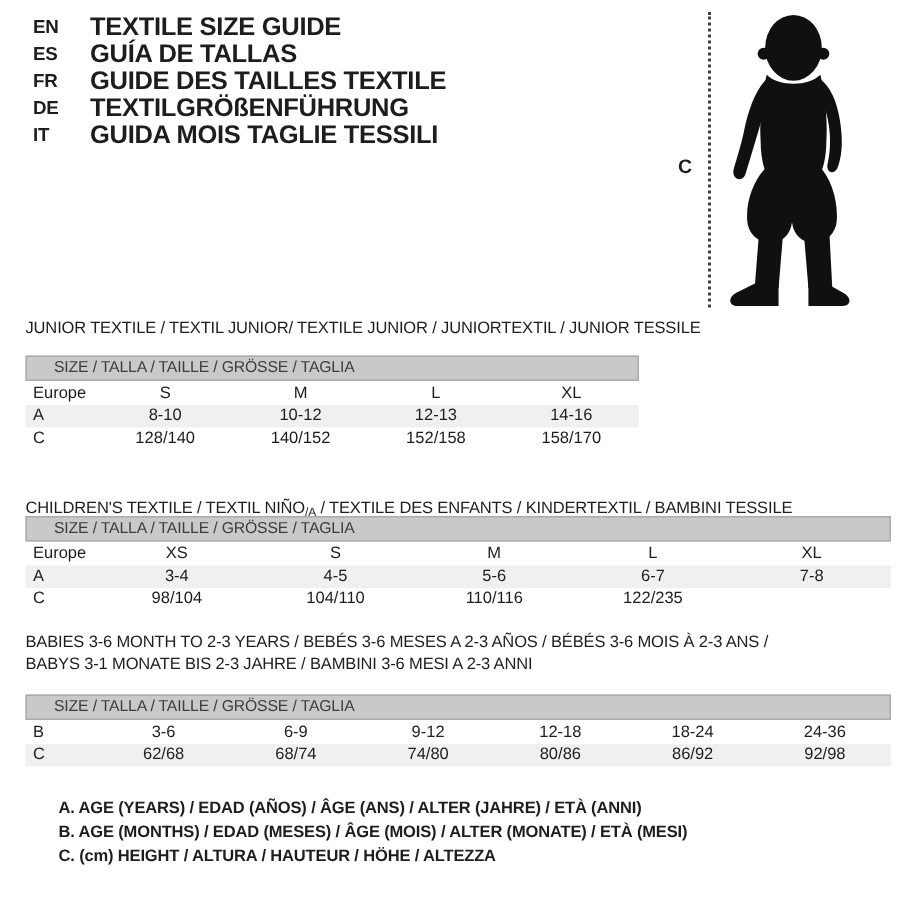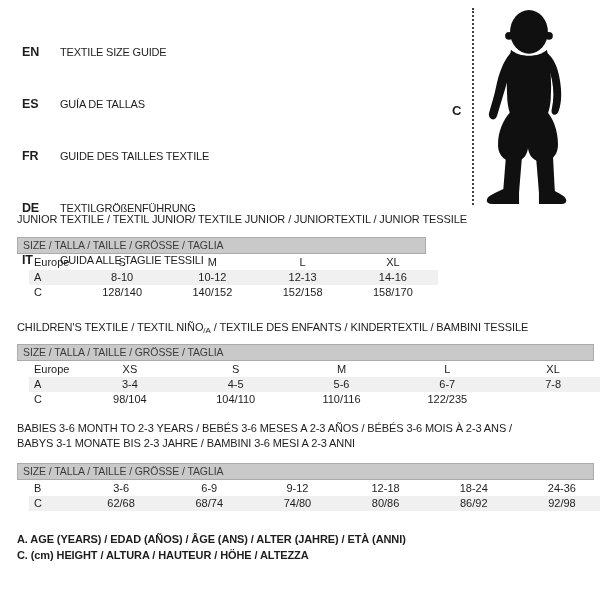--- a/index.html
+++ b/index.html
@@ -2,55 +2,55 @@
 <html><head>
 <meta charset="utf-8">
 <style>
   html,body{margin:0;padding:0;}
   body{width:600px;height:600px;background:#ffffff;color:#1d1d1d;
        font-family:"Liberation Sans", sans-serif;-webkit-font-smoothing:antialiased;}
   .page{position:relative;width:600px;height:600px;background:#fff;overflow:hidden;}
 
   
   .lang-block{position:absolute;left:22px;top:9px;}
-  .lang-row{display:flex;height:18px;align-items:center;margin-top:34px;}
+  .lang-row{display:flex;height:18px;align-items:center;}
   .lang-code{width:38px;font-size:12.5px;font-weight:bold;letter-spacing:-0.2px;}
-  .lang-label{font-size:11px;font-weight:normal;letter-spacing:-0.2px;}
+  .lang-label{font-size:17px;font-weight:bold;letter-spacing:-0.2px;}
 
   
   .height-line{position:absolute;left:472px;top:8px;height:197px;width:0;
                border-left:2px dotted #3f3f3f;}
   .height-label{position:absolute;left:452px;top:103px;font-size:13px;font-weight:bold;}
   .baby-svg{position:absolute;left:483px;top:7px;width:88px;height:201px;}
 
   
   .sec-title{position:absolute;left:17px;font-size:11px;font-weight:normal;
              letter-spacing:-0.1px;white-space:nowrap;}
   .sec-title .subsc{font-size:8px;vertical-align:-2px;}
   .sec-title-2line{line-height:15px;white-space:normal;width:560px;}
 
   
   .size-bar{position:absolute;left:17px;height:17px;background:#c9c9c9;
             border:1px solid #ababab;box-sizing:border-box;font-size:10.5px;
-            color:#3c3c3c;line-height:15px;padding-left:5px;letter-spacing:-0.1px;}
+            color:#3c3c3c;line-height:15px;padding-left:18px;letter-spacing:-0.1px;}
 
   
-  .size-table{position:absolute;left:17px;font-size:11px;margin-left:12px;}
+  .size-table{position:absolute;left:17px;font-size:11px;}
   .trow{display:grid;height:15px;line-height:15px;align-items:center;}
   .t1 .trow{grid-template-columns:48px repeat(4,1fr);width:409px;}
   .t2 .trow{grid-template-columns:48px repeat(5,1fr);width:577px;}
   .t3 .trow{grid-template-columns:48px repeat(6,1fr);width:577px;}
   .shaded{background:#f0f0f0;}
   .lbl{text-align:left;padding-left:5px;}
   .val{text-align:center;}
 
   
   .notes{position:absolute;left:17px;top:531px;}
   .note-line{font-size:11px;font-weight:bold;line-height:16px;letter-spacing:-0.1px;
-             white-space:nowrap;}
+             white-space:nowrap;margin-left:22px;}
 </style>
 </head>
 <body>
 
 <div class="page">
 
   <div class="lang-block">
     <div class="lang-row">
       <span class="lang-code">EN</span>
       <span class="lang-label">TEXTILE SIZE GUIDE</span>
@@ -62,21 +62,21 @@
     <div class="lang-row">
       <span class="lang-code">FR</span>
       <span class="lang-label">GUIDE DES TAILLES TEXTILE</span>
     </div>
     <div class="lang-row">
       <span class="lang-code">DE</span>
       <span class="lang-label">TEXTILGRÖßENFÜHRUNG</span>
     </div>
     <div class="lang-row">
       <span class="lang-code">IT</span>
-      <span class="lang-label">GUIDA ALLE TAGLIE TESSILI</span>
+      <span class="lang-label">GUIDA MOIS TAGLIE TESSILI</span>
     </div>
   </div>
 
   <div class="height-line"></div>
   <div class="height-label">C</div>
   <svg class="baby-svg" viewBox="0 0 88 202">
     <g fill="#101010">
       <ellipse cx="46" cy="25" rx="19" ry="22"></ellipse>
       <circle cx="26" cy="29" r="4"></circle>
       <circle cx="66" cy="29" r="4"></circle>
@@ -110,21 +110,21 @@
     </div>
     <div class="trow">
       <span class="lbl">C</span>
       <span class="val">128/140</span>
       <span class="val">140/152</span>
       <span class="val">152/158</span>
       <span class="val">158/170</span>
     </div>
   </div>
 
-  <div class="sec-title" style="top:321px;"><span>CHILDREN'S TEXTILE / TEXTIL NIÑO</span><span class="subsc">/A</span><span> / TEXTILE DES ENFANTS / KINDERTEXTIL / BAMBINI TESSILE</span></div>
+  <div class="sec-title" style="top:333px;"><span>CHILDREN'S TEXTILE / TEXTIL NIÑO</span><span class="subsc">/A</span><span> / TEXTILE DES ENFANTS / KINDERTEXTIL / BAMBINI TESSILE</span></div>
   <div class="size-bar" style="top:344px;width:577px;">SIZE / TALLA / TAILLE / GRÖSSE / TAGLIA</div>
   <div class="size-table t2" style="top:362px;">
     <div class="trow">
       <span class="lbl">Europe</span>
       <span class="val">XS</span>
       <span class="val">S</span>
       <span class="val">M</span>
       <span class="val">L</span>
       <span class="val">XL</span>
     </div>
@@ -166,16 +166,17 @@
       <span class="val">68/74</span>
       <span class="val">74/80</span>
       <span class="val">80/86</span>
       <span class="val">86/92</span>
       <span class="val">92/98</span>
     </div>
   </div>
 
   <div class="notes">
     <div class="note-line">A. AGE (YEARS) / EDAD (AÑOS) / ÂGE (ANS) / ALTER (JAHRE) / ETÀ (ANNI)</div>
+    <div class="note-line">B. AGE (MONTHS) / EDAD (MESES) / ÂGE (MOIS) / ALTER (MONATE) / ETÀ (MESI)</div>
     <div class="note-line">C. (cm) HEIGHT / ALTURA / HAUTEUR / HÖHE / ALTEZZA</div>
   </div>
 
 </div>
 
 </body></html>

